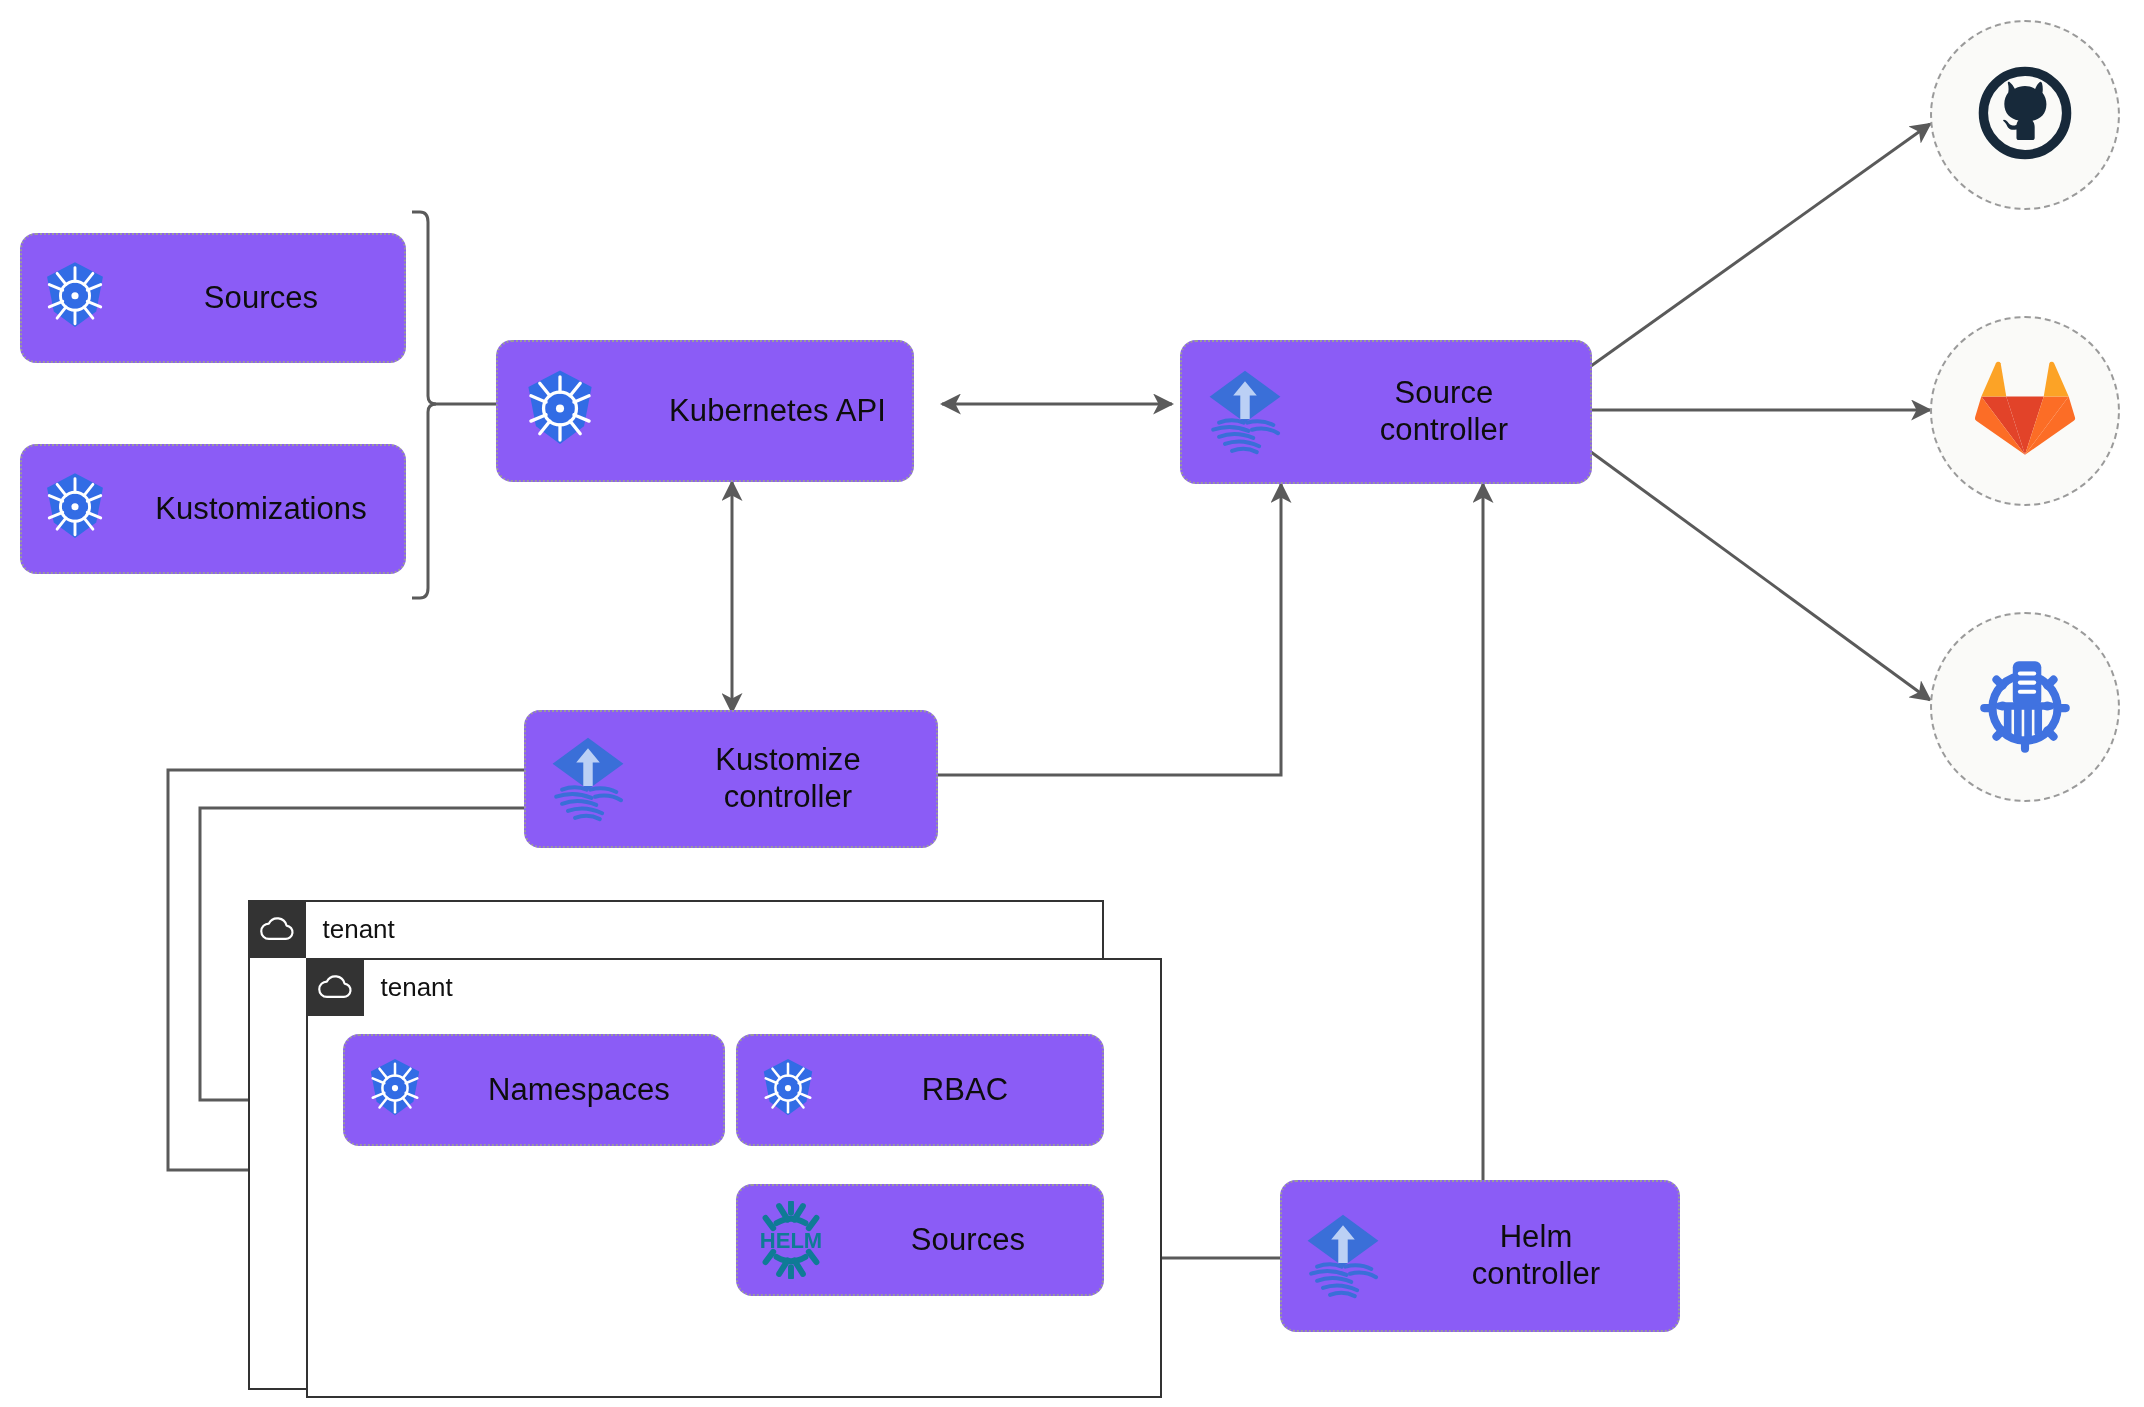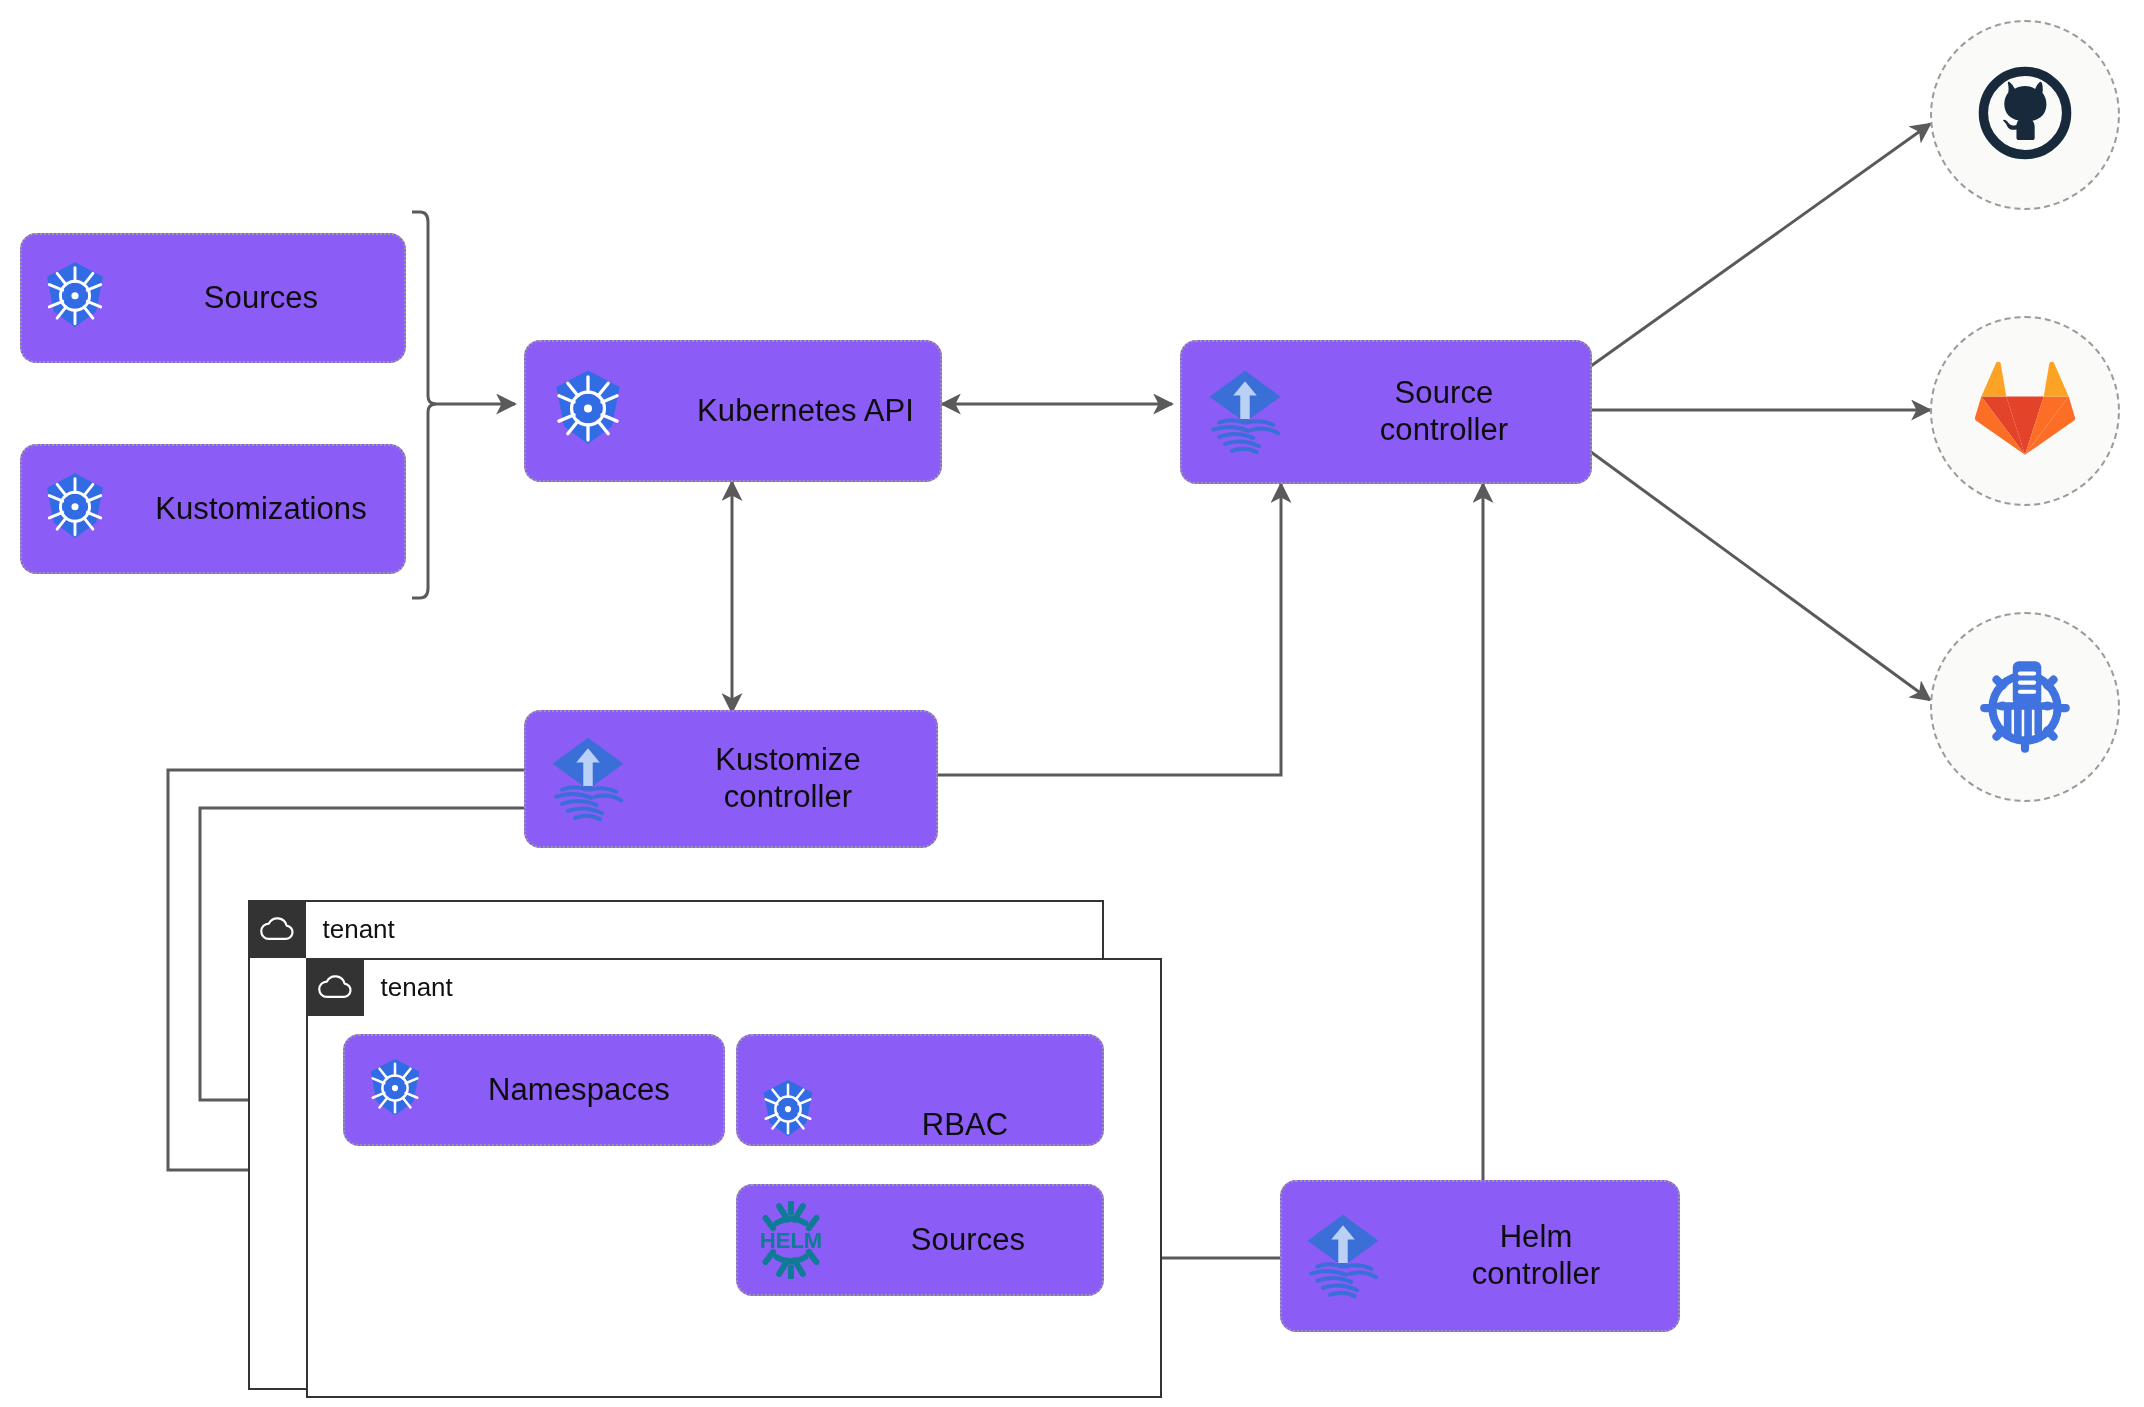--- a/index.html
+++ b/index.html
@@ -135,21 +135,21 @@
           <path d="M16 52 L24 42"></path>
             <path d="M40 22 L48 12"></path>
           <path d="M48 52 L40 42"></path>
             <path d="M24 22 L16 12"></path>
         </g>
       </svg>
     </span>
     <span class="lbl">Kustomizations</span>
   </div>
 
-  <div class="node" style="left:524px;top:340px;width:418px;height:142px;gap:31px;">
+  <div class="node" style="left:496px;top:340px;width:418px;height:142px;gap:31px;">
     <span class="ico" style="width:124px;">
       <svg width="82" height="86" viewBox="0 0 64 68" aria-hidden="true">
         <path d="M32 2 L57 15 L51 46 L32 60 L13 46 L7 15 Z" fill="#326CE5"></path>
         <g fill="none" stroke="#ffffff" stroke-width="2.6" stroke-linecap="round">
           <circle cx="32" cy="32" r="13"></circle>
           <circle cx="32" cy="32" r="3.2" fill="#ffffff" stroke="none"></circle>
           <path d="M32 7 L32 19"></path>
             <path d="M32 45 L32 57"></path>
           <path d="M9 22 L21 27"></path>
             <path d="M43 37 L55 42"></path>
@@ -319,21 +319,21 @@
           <path d="M16 52 L24 42"></path>
             <path d="M40 22 L48 12"></path>
           <path d="M48 52 L40 42"></path>
             <path d="M24 22 L16 12"></path>
         </g>
       </svg>
     </span>
     <span class="lbl">Namespaces</span>
   </div>
 
-  <div class="node" style="left:736px;top:1034px;width:368px;height:112px;z-index:7;align-items:flex-end;">
+  <div class="node" style="left:736px;top:1034px;width:368px;height:112px;z-index:7;">
     <span class="ico" style="width:100px;">
       <svg width="62" height="66" viewBox="0 0 64 68" aria-hidden="true">
         <path d="M32 2 L57 15 L51 46 L32 60 L13 46 L7 15 Z" fill="#326CE5"></path>
         <g fill="none" stroke="#ffffff" stroke-width="2.6" stroke-linecap="round">
           <circle cx="32" cy="32" r="13"></circle>
           <circle cx="32" cy="32" r="3.2" fill="#ffffff" stroke="none"></circle>
           <path d="M32 7 L32 19"></path>
             <path d="M32 45 L32 57"></path>
           <path d="M9 22 L21 27"></path>
             <path d="M43 37 L55 42"></path>

